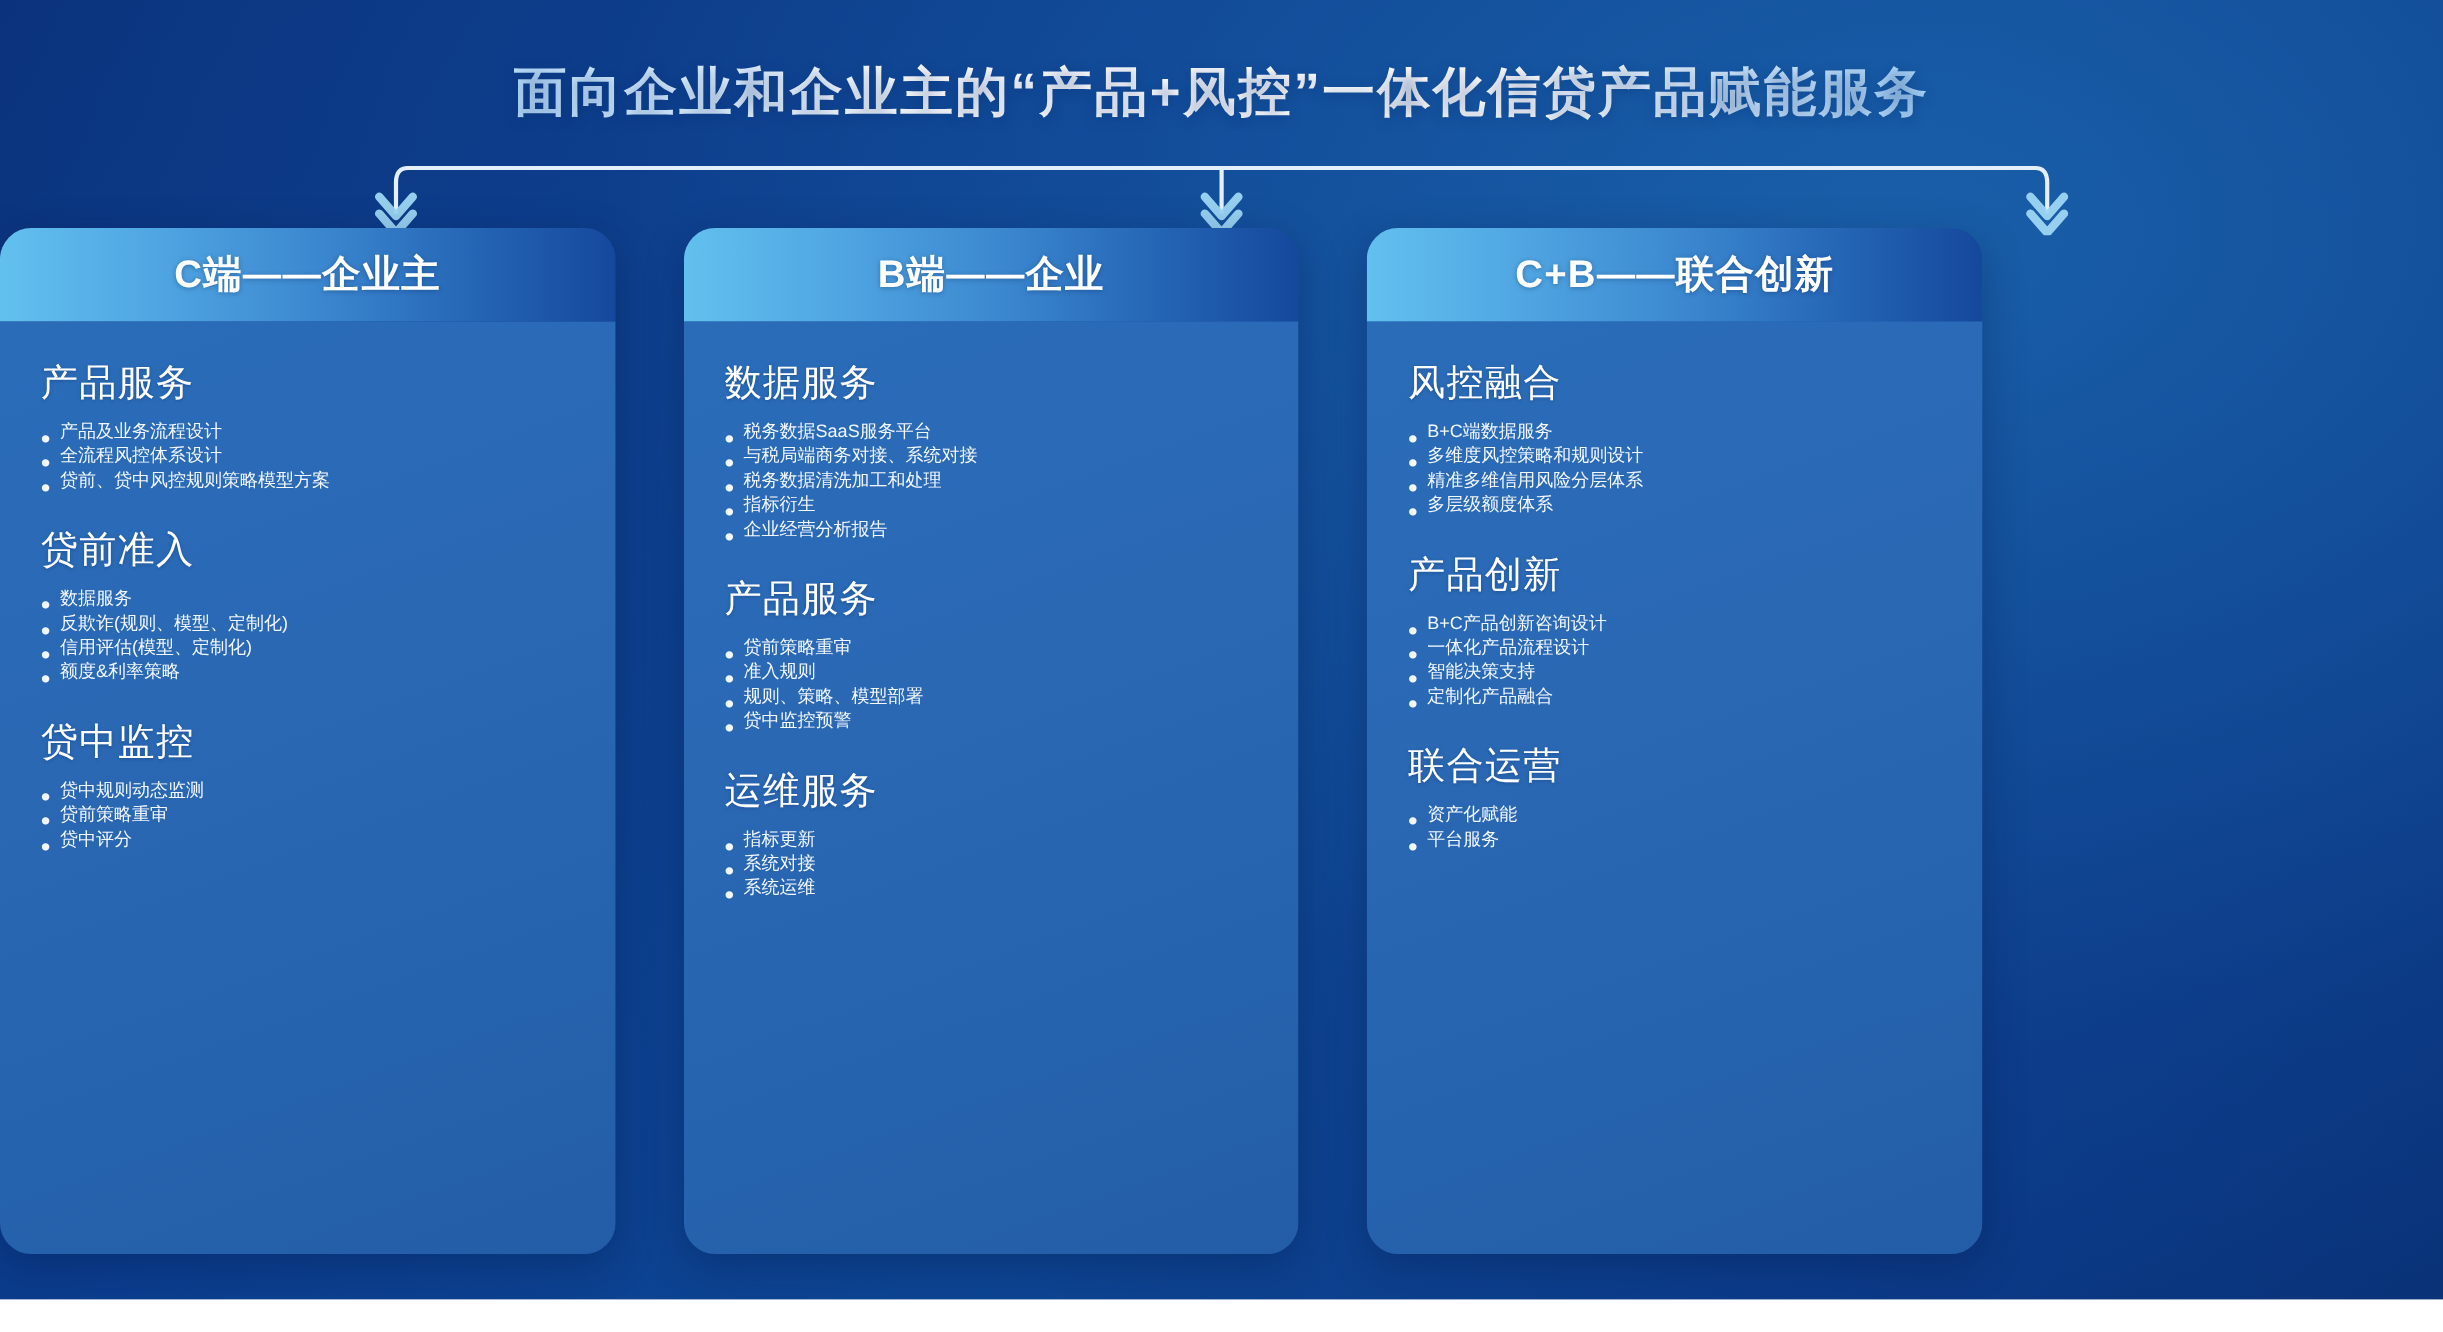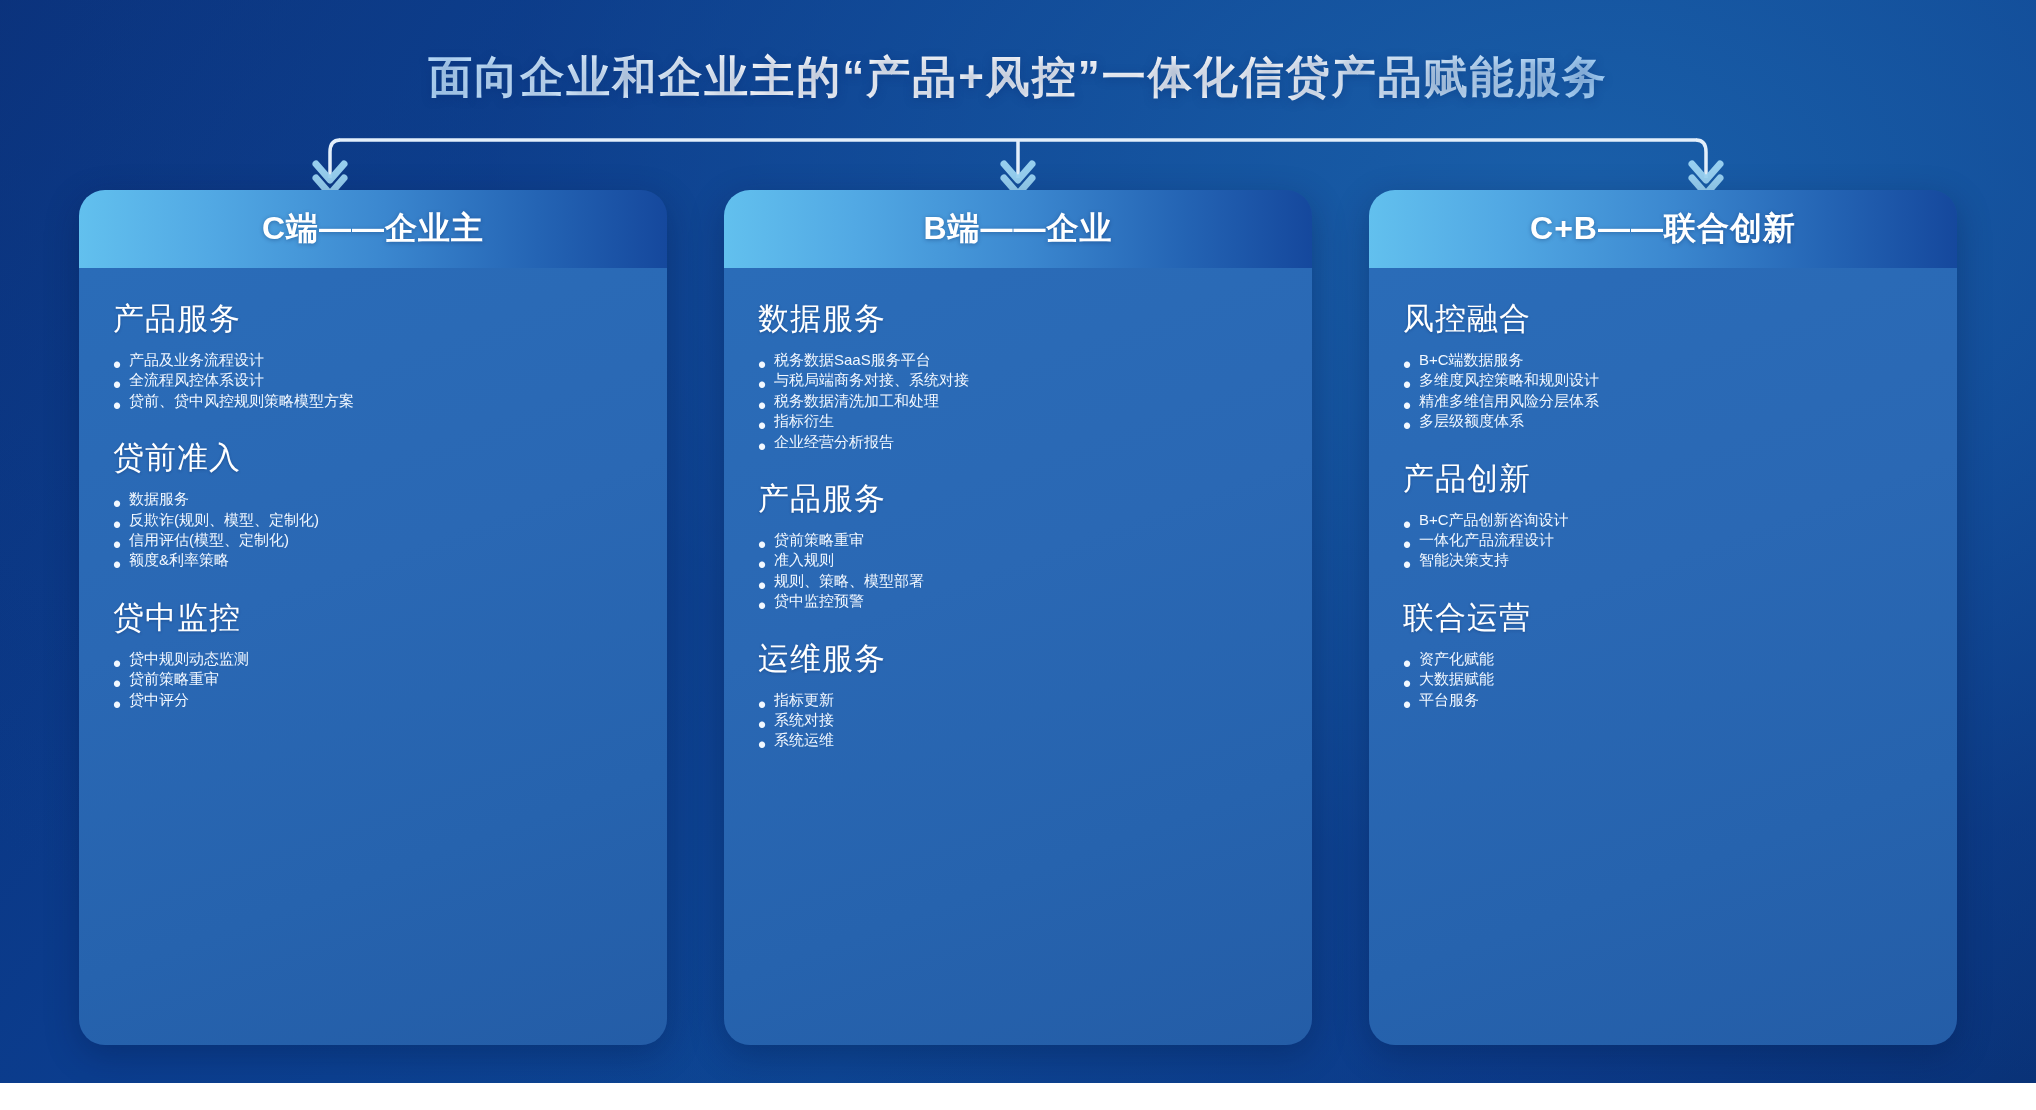--- a/index.html
+++ b/index.html
@@ -31,21 +31,21 @@
     text-shadow:0 2px 10px rgba(0,40,110,0.35);
     white-space:nowrap;
   }
 
   
   .bracket { position:absolute; left:0; top:118px; width:2036px; height:78px; }
 
   
   .cards {
     position:absolute; left:0; top:190px;
-    width:2036px; height:860px;
+    width:1652px; height:860px;
     display:flex; justify-content:center; gap:57px;
   }
   .card {
     width:588px; height:855px;
     border-radius:26px;
     overflow:hidden;
     display:flex; flex-direction:column;
     box-shadow:0 10px 34px rgba(2,20,60,0.30);
   }
   .card-head {
@@ -204,28 +204,28 @@
             <li>多层级额度体系</li>
           </ul>
         </div>
 
         <div class="section">
           <div class="section-title">产品创新</div>
           <ul class="bullets">
             <li>B+C产品创新咨询设计</li>
             <li>一体化产品流程设计</li>
             <li>智能决策支持</li>
+            <li>定制化产品融合</li>
           </ul>
         </div>
 
         <div class="section">
           <div class="section-title">联合运营</div>
           <ul class="bullets">
             <li>资产化赋能</li>
-            <li>大数据赋能</li>
             <li>平台服务</li>
           </ul>
         </div>
 
       </div>
     </div>
 
   </div>
 </div>
 

